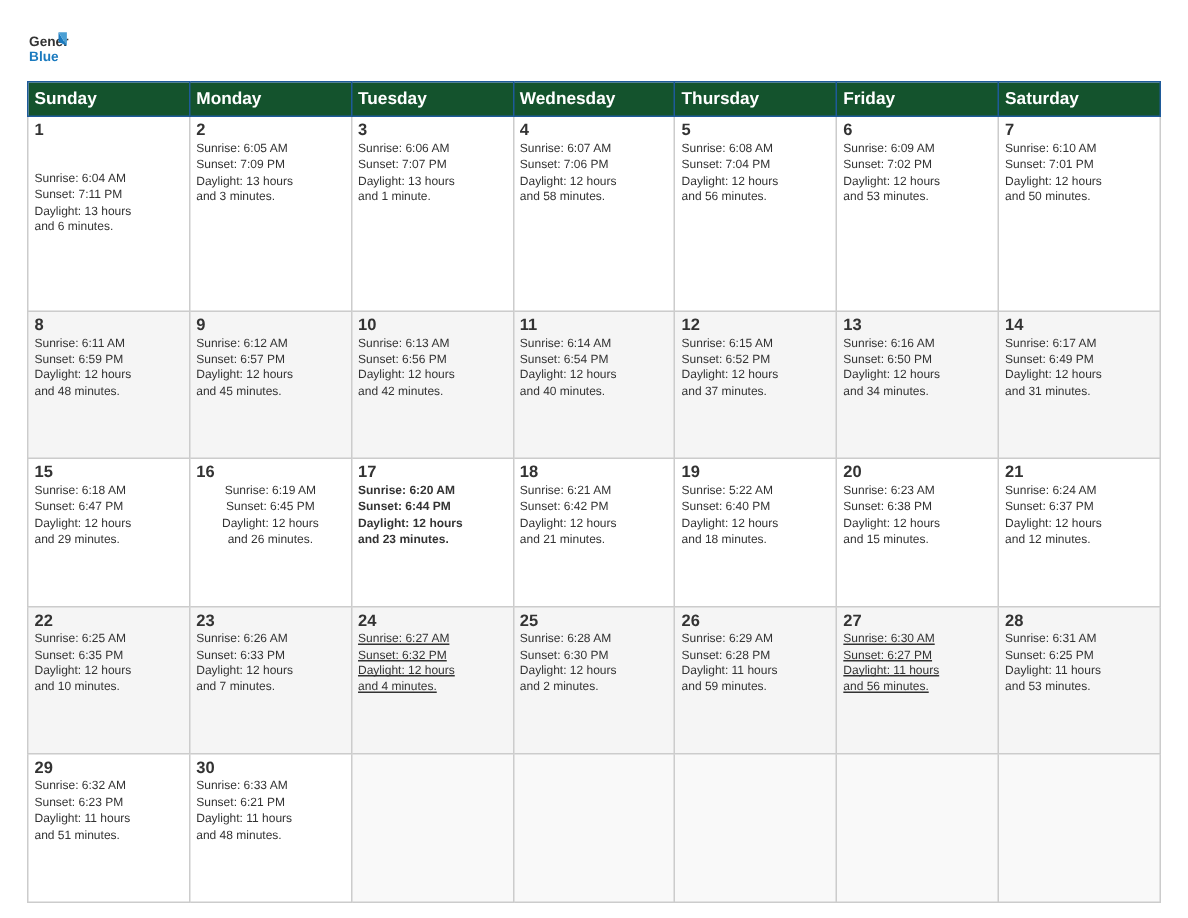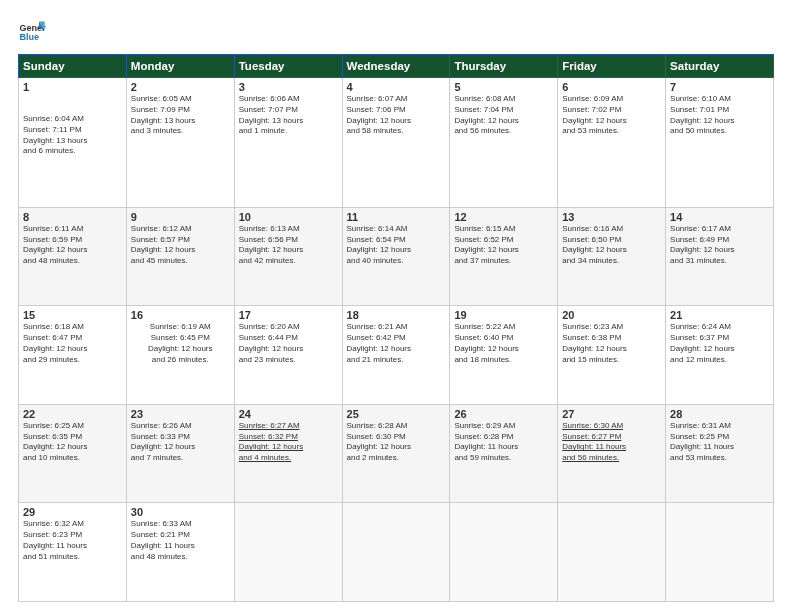--- a/index.html
+++ b/index.html
@@ -234,21 +234,21 @@
           </td>
           <td>
             <span class="day-num">16</span>
             <div class="day-info" style="white-space: pre-line; text-align: center;">Sunrise: 6:19 AM
 Sunset: 6:45 PM
 Daylight: 12 hours
 and 26 minutes.</div>
           </td>
           <td>
             <span class="day-num">17</span>
-            <div class="day-info" style="white-space: pre-line;">Sunrise: 6:20 AM
+            <div class="day-info" style="white-space: pre-line; font-weight: bold;">Sunrise: 6:20 AM
 Sunset: 6:44 PM
 Daylight: 12 hours
 and 23 minutes.</div>
           </td>
           <td>
             <span class="day-num">18</span>
             <div class="day-info" style="white-space: pre-line;">Sunrise: 6:21 AM
 Sunset: 6:42 PM
 Daylight: 12 hours
 and 21 minutes.</div>

